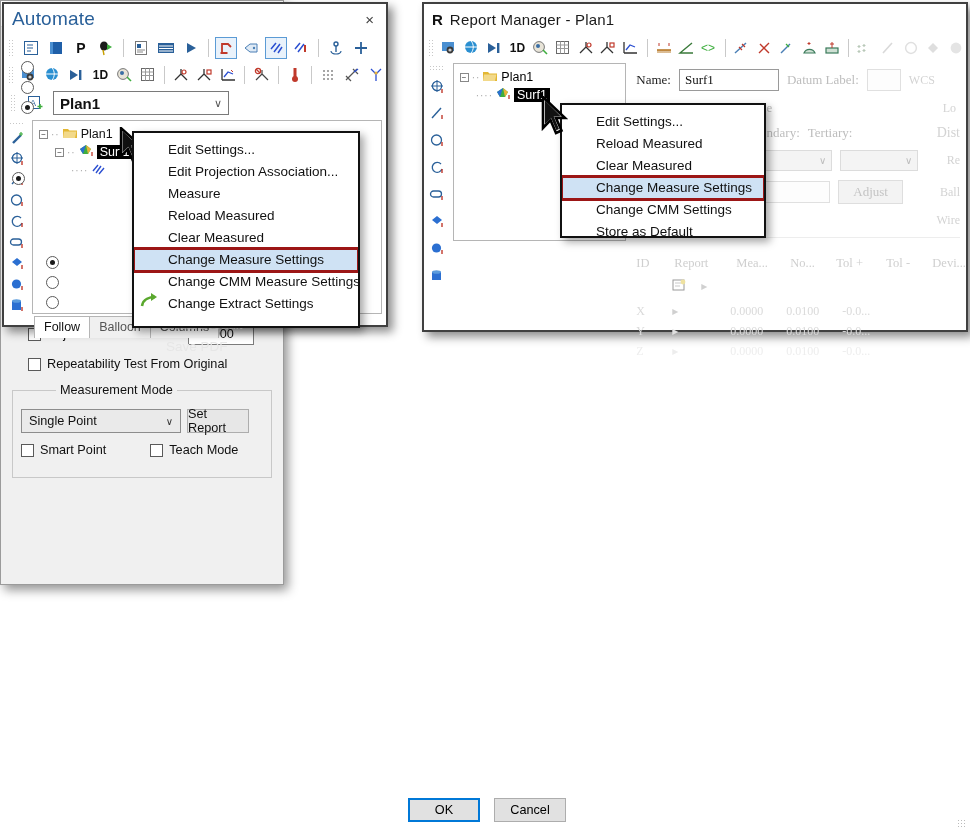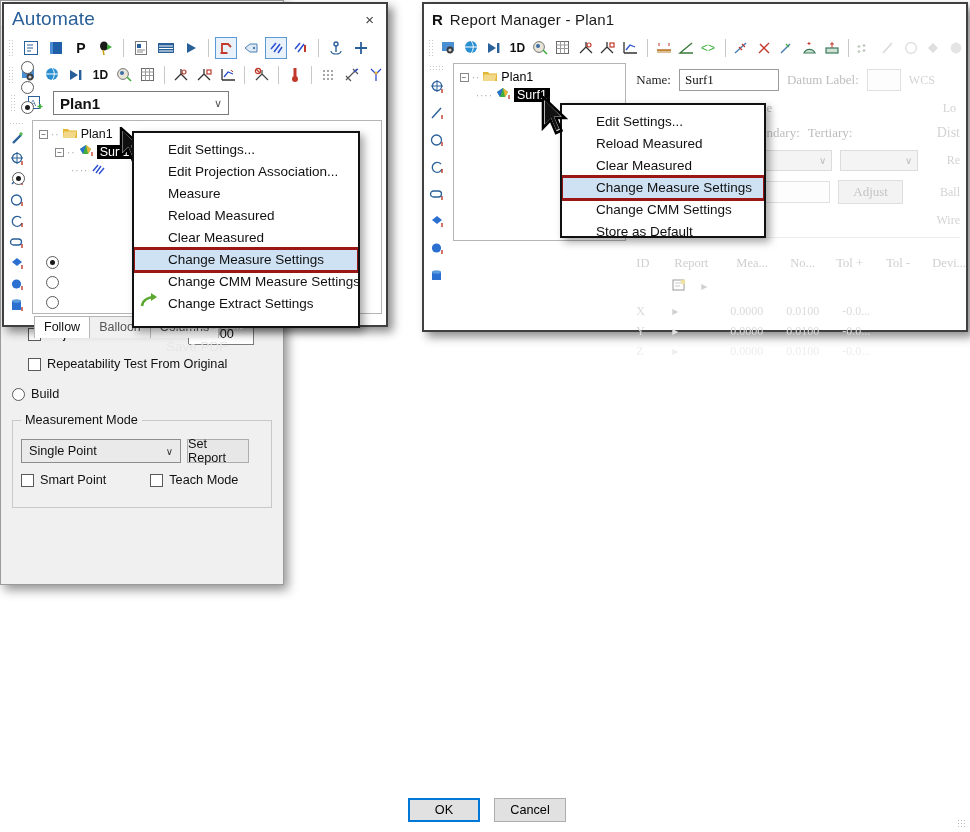--- a/index.html
+++ b/index.html
@@ -115,21 +115,21 @@
              border:1px solid #9b9b9b; background:#f0f0f0;
              box-shadow: 4px 5px 10px rgba(0,0,0,.42); }
   #measdlg .dlg-title { height:26px; display:flex; align-items:center;
      background:#fff; border-bottom:1px solid #e3e3e3; padding:0 6px; font-size:13.5px;}
   .dlg-icon { width:13px; height:13px; margin-right:7px;
      background: linear-gradient(135deg,#b9c6b9 50%, #7a9a7a 50%); border:1px solid #8a8a8a;}
   .dlg-x { margin-left:auto; font-size:15px; color:#222; }
   .dlg-body { padding: 9px 11px 0 11px; font-size:12.7px; color:#111;}
 
   fieldset.grp { border:1px solid #c8c8c8; margin:0 0 10px 0; padding: 4px 8px 8px 8px; }
-  fieldset.grp > legend { padding:0 4px; font-size:12.7px; color:#111;}
+  fieldset.grp > legend { padding:0 4px; font-size:12.7px; color:#111;margin-left:35px;}
 
   .ck, .rd { display:inline-block; vertical-align:middle; }
   .ck { width:13px; height:13px; border:1px solid #5a5a5a; background:#fff; margin-right:6px;}
   .rd { width:13px; height:13px; border:1px solid #5a5a5a; background:#fff;
         border-radius:50%; margin-right:6px; position:relative;}
   .rd.on::after { content:""; position:absolute; left:3px; top:3px; width:5px; height:5px;
         border-radius:50%; background:#1a1a1a;}
   .orow { display:flex; align-items:center; margin: 6px 0; }
   .orow.i1 { padding-left: 16px; }
   .orow.i2 { padding-left: 34px; }
@@ -893,24 +893,20 @@
         <span class="ck"></span>
         <span>Reject Distance:</span>
         <span class="num">1.0000</span>
       </div>
 
       <div class="orow i1" style="margin-top:12px">
         <span class="ck"></span>
         <span>Repeatability Test From Original</span>
       </div>
 
-      <div class="orow" style="margin-top:16px">
-        <span class="rd"></span>
-        <span>Build</span>
-      </div>
 
 
       <fieldset class="grp" style="margin-top:12px;padding-bottom:14px">
         <legend>Measurement Mode</legend>
         <div class="orow" style="margin-top:8px">
           <span class="ddl">
             <span>Single Point</span>
             <span class="chev">∨</span>
           </span>
           <span class="btn sm" style="margin-left:6px">Set Report</span>

